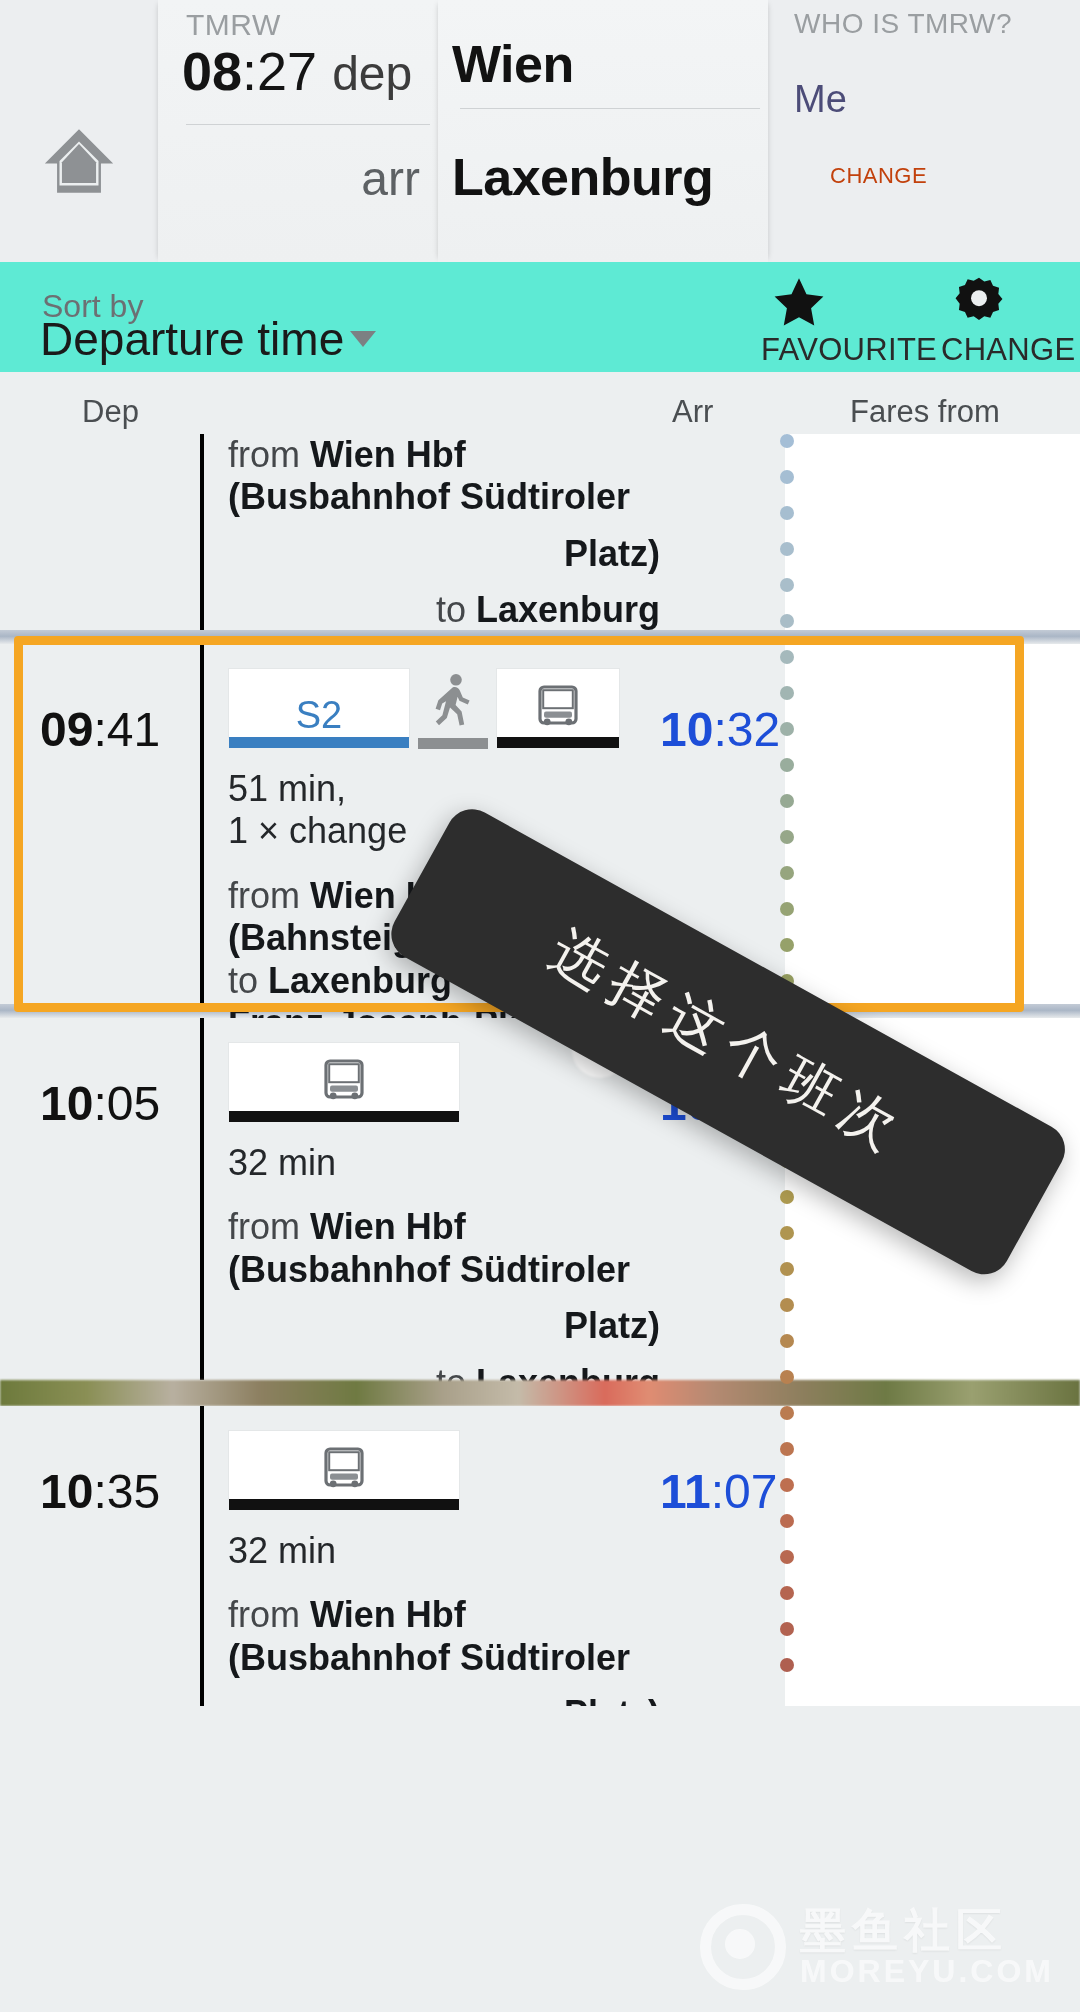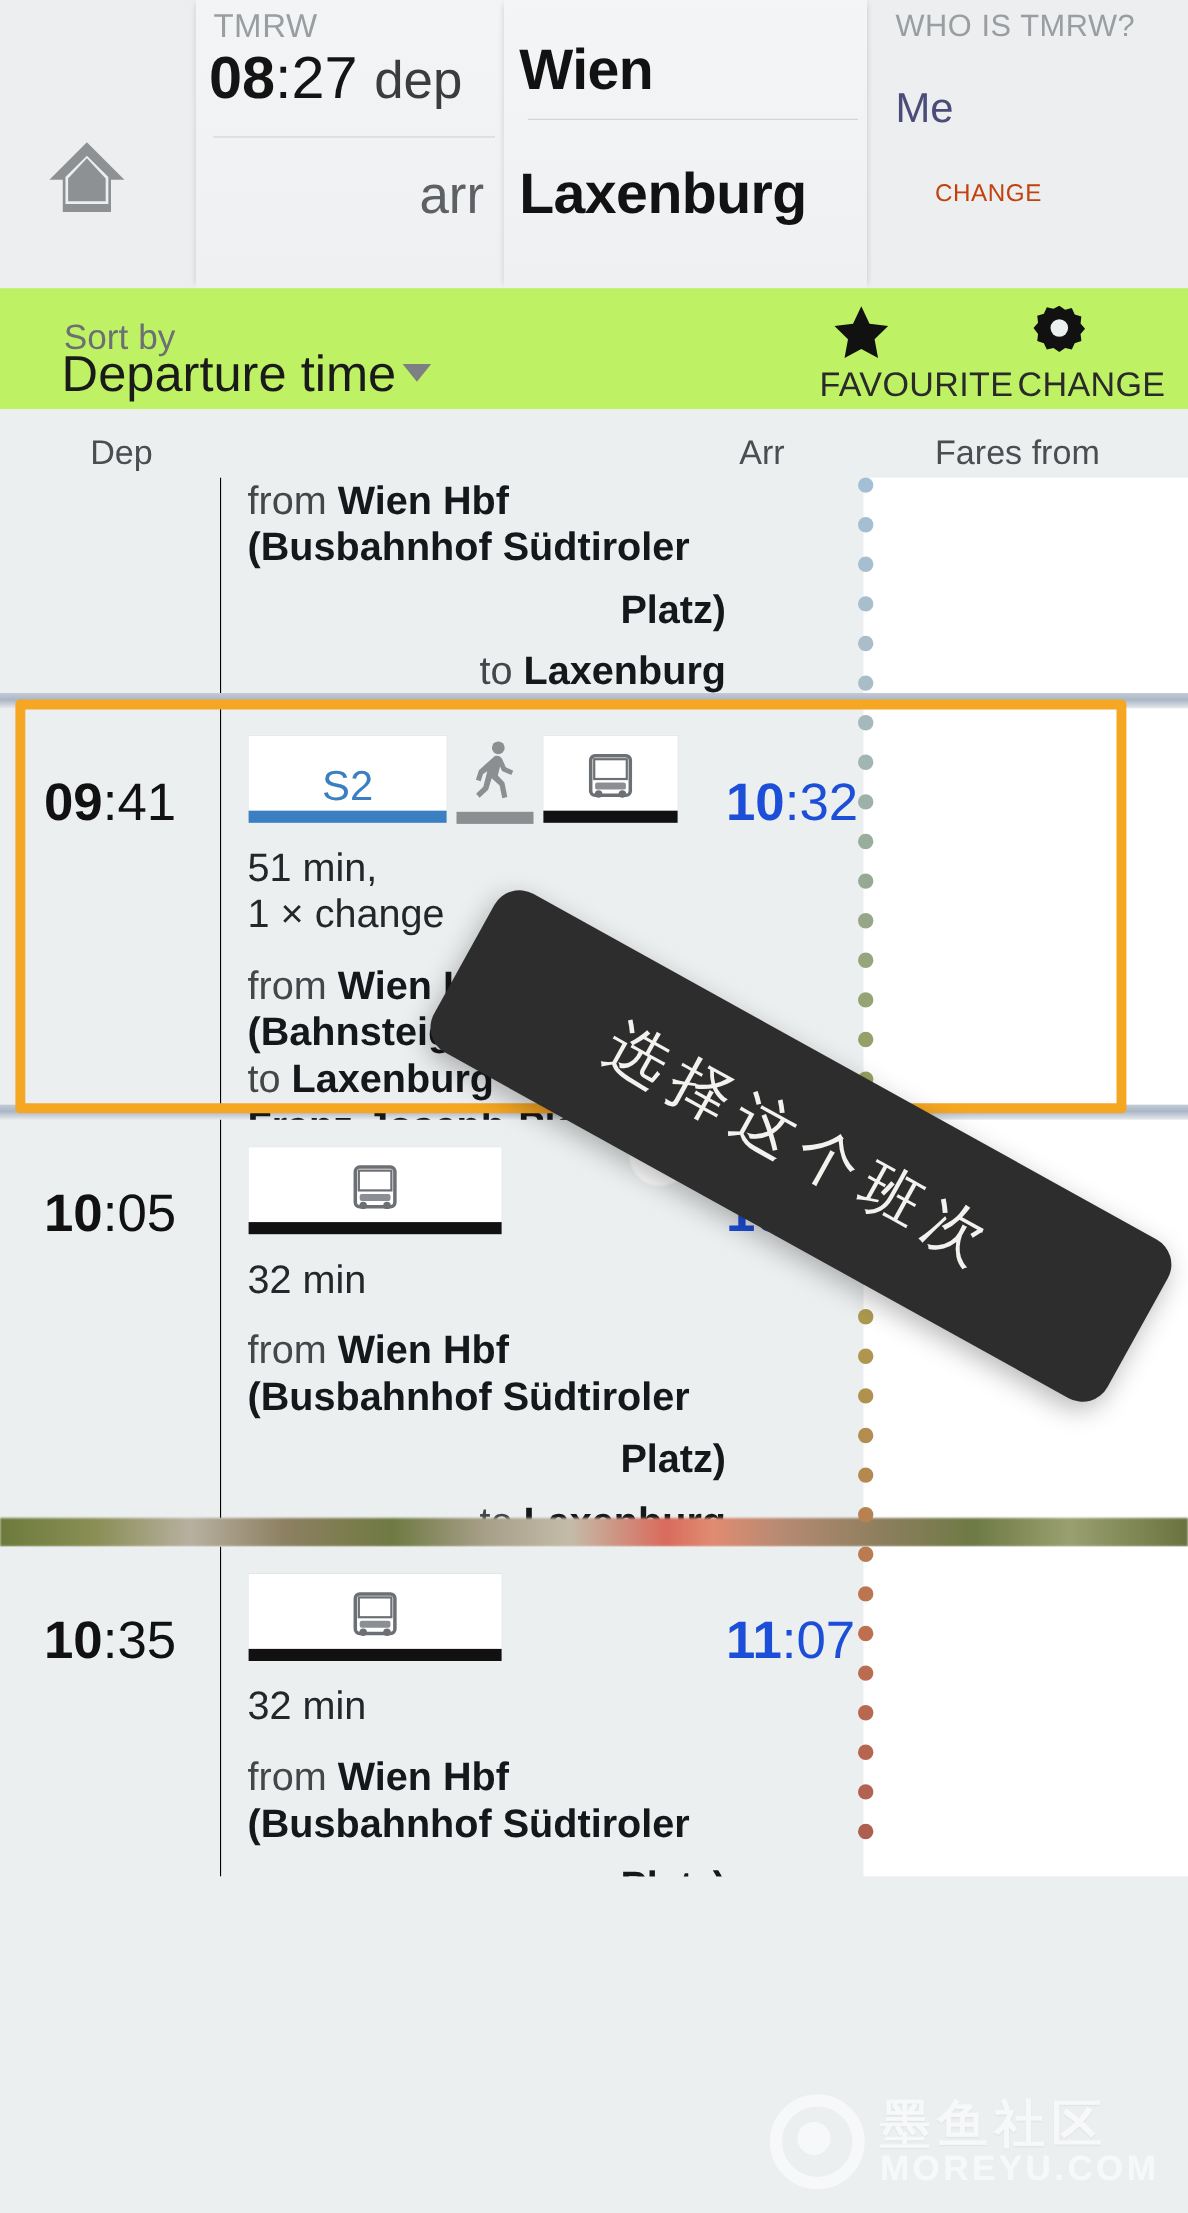--- a/index.html
+++ b/index.html
@@ -24,22 +24,21 @@
     display: flex; align-items: center; justify-content: center;
     padding-top: 60px;
   }
   .home-icon { width: 78px; height: 78px; display:block; }
 
   .time-col {
     width: 280px;
     position: relative;
     background: linear-gradient(to bottom, #f2f4f5 0%, #eef0f1 100%);
     box-shadow: -3px 0 6px -4px rgba(0,0,0,0.22), 3px 0 6px -4px rgba(0,0,0,0.22);
-    padding-left: 8px;
-    margin-left: 20px;
+    padding-left: 20px;
   }
   .place-col {
     width: 330px;
     position: relative;
     background: linear-gradient(to bottom, #f3f5f6 0%, #eef0f1 100%);
     box-shadow: -3px 0 6px -4px rgba(0,0,0,0.22), 3px 0 6px -4px rgba(0,0,0,0.22);
     padding-left: 14px;
   }
   .who-col { flex: 1; padding-left: 26px; }
 
@@ -71,22 +70,22 @@
     padding-top: 38px; letter-spacing: -.5px;
   }
   .who-label { font-size: 28px; color: #9a9ea1; padding-top: 8px; letter-spacing: .5px; }
   .who-value { font-size: 38px; color: #4c4c78; padding-top: 38px; }
   .who-change { font-size: 22px; color: #c2410c; padding-top: 42px; letter-spacing: .5px; margin-left: 36px; }
 
   
   .sortbar {
     position: relative;
     height: 110px;
-    background: #bef264;
-    padding: 0 42px;
+    background: #5eead4;
+    padding: 0 26px;
     display: flex; align-items: flex-end;
   }
   .sort-left { flex: 1; position: relative; }
   .sort-by-label {
     position: absolute; left: 16px; top: -24px;
     font-size: 32px; color: #6c7073;
   }
   .sort-value {
     font-size: 46px; color: #1a1a1a; padding-left: 14px;
     padding-bottom: 6px; display: inline-flex; align-items: center;
@@ -118,21 +117,21 @@
     background: #eceff0;
     display: flex;
   }
   .row .c-time {
     width: 200px; padding-left: 40px; padding-top: 58px;
     font-size: 48px; color: #111; white-space: nowrap;
   }
   .row .c-time .hh { font-weight: bold; }
   .row .c-mid {
     flex: 1;
-    border-left: 1px solid #000000;
+    border-left: 4px solid #000000;
     padding: 24px 0 22px 24px;
   }
   .row .c-arr {
     width: 170px; padding-top: 58px;
     font-size: 48px; color: #1d4ed8; white-space: nowrap;
   }
   .row .c-arr .hh { font-weight: bold; }
   .row .c-fare {
     width: 250px; padding-top: 56px; padding-left: 30px;
     font-size: 44px; color: #1b1b1b; white-space: nowrap;

